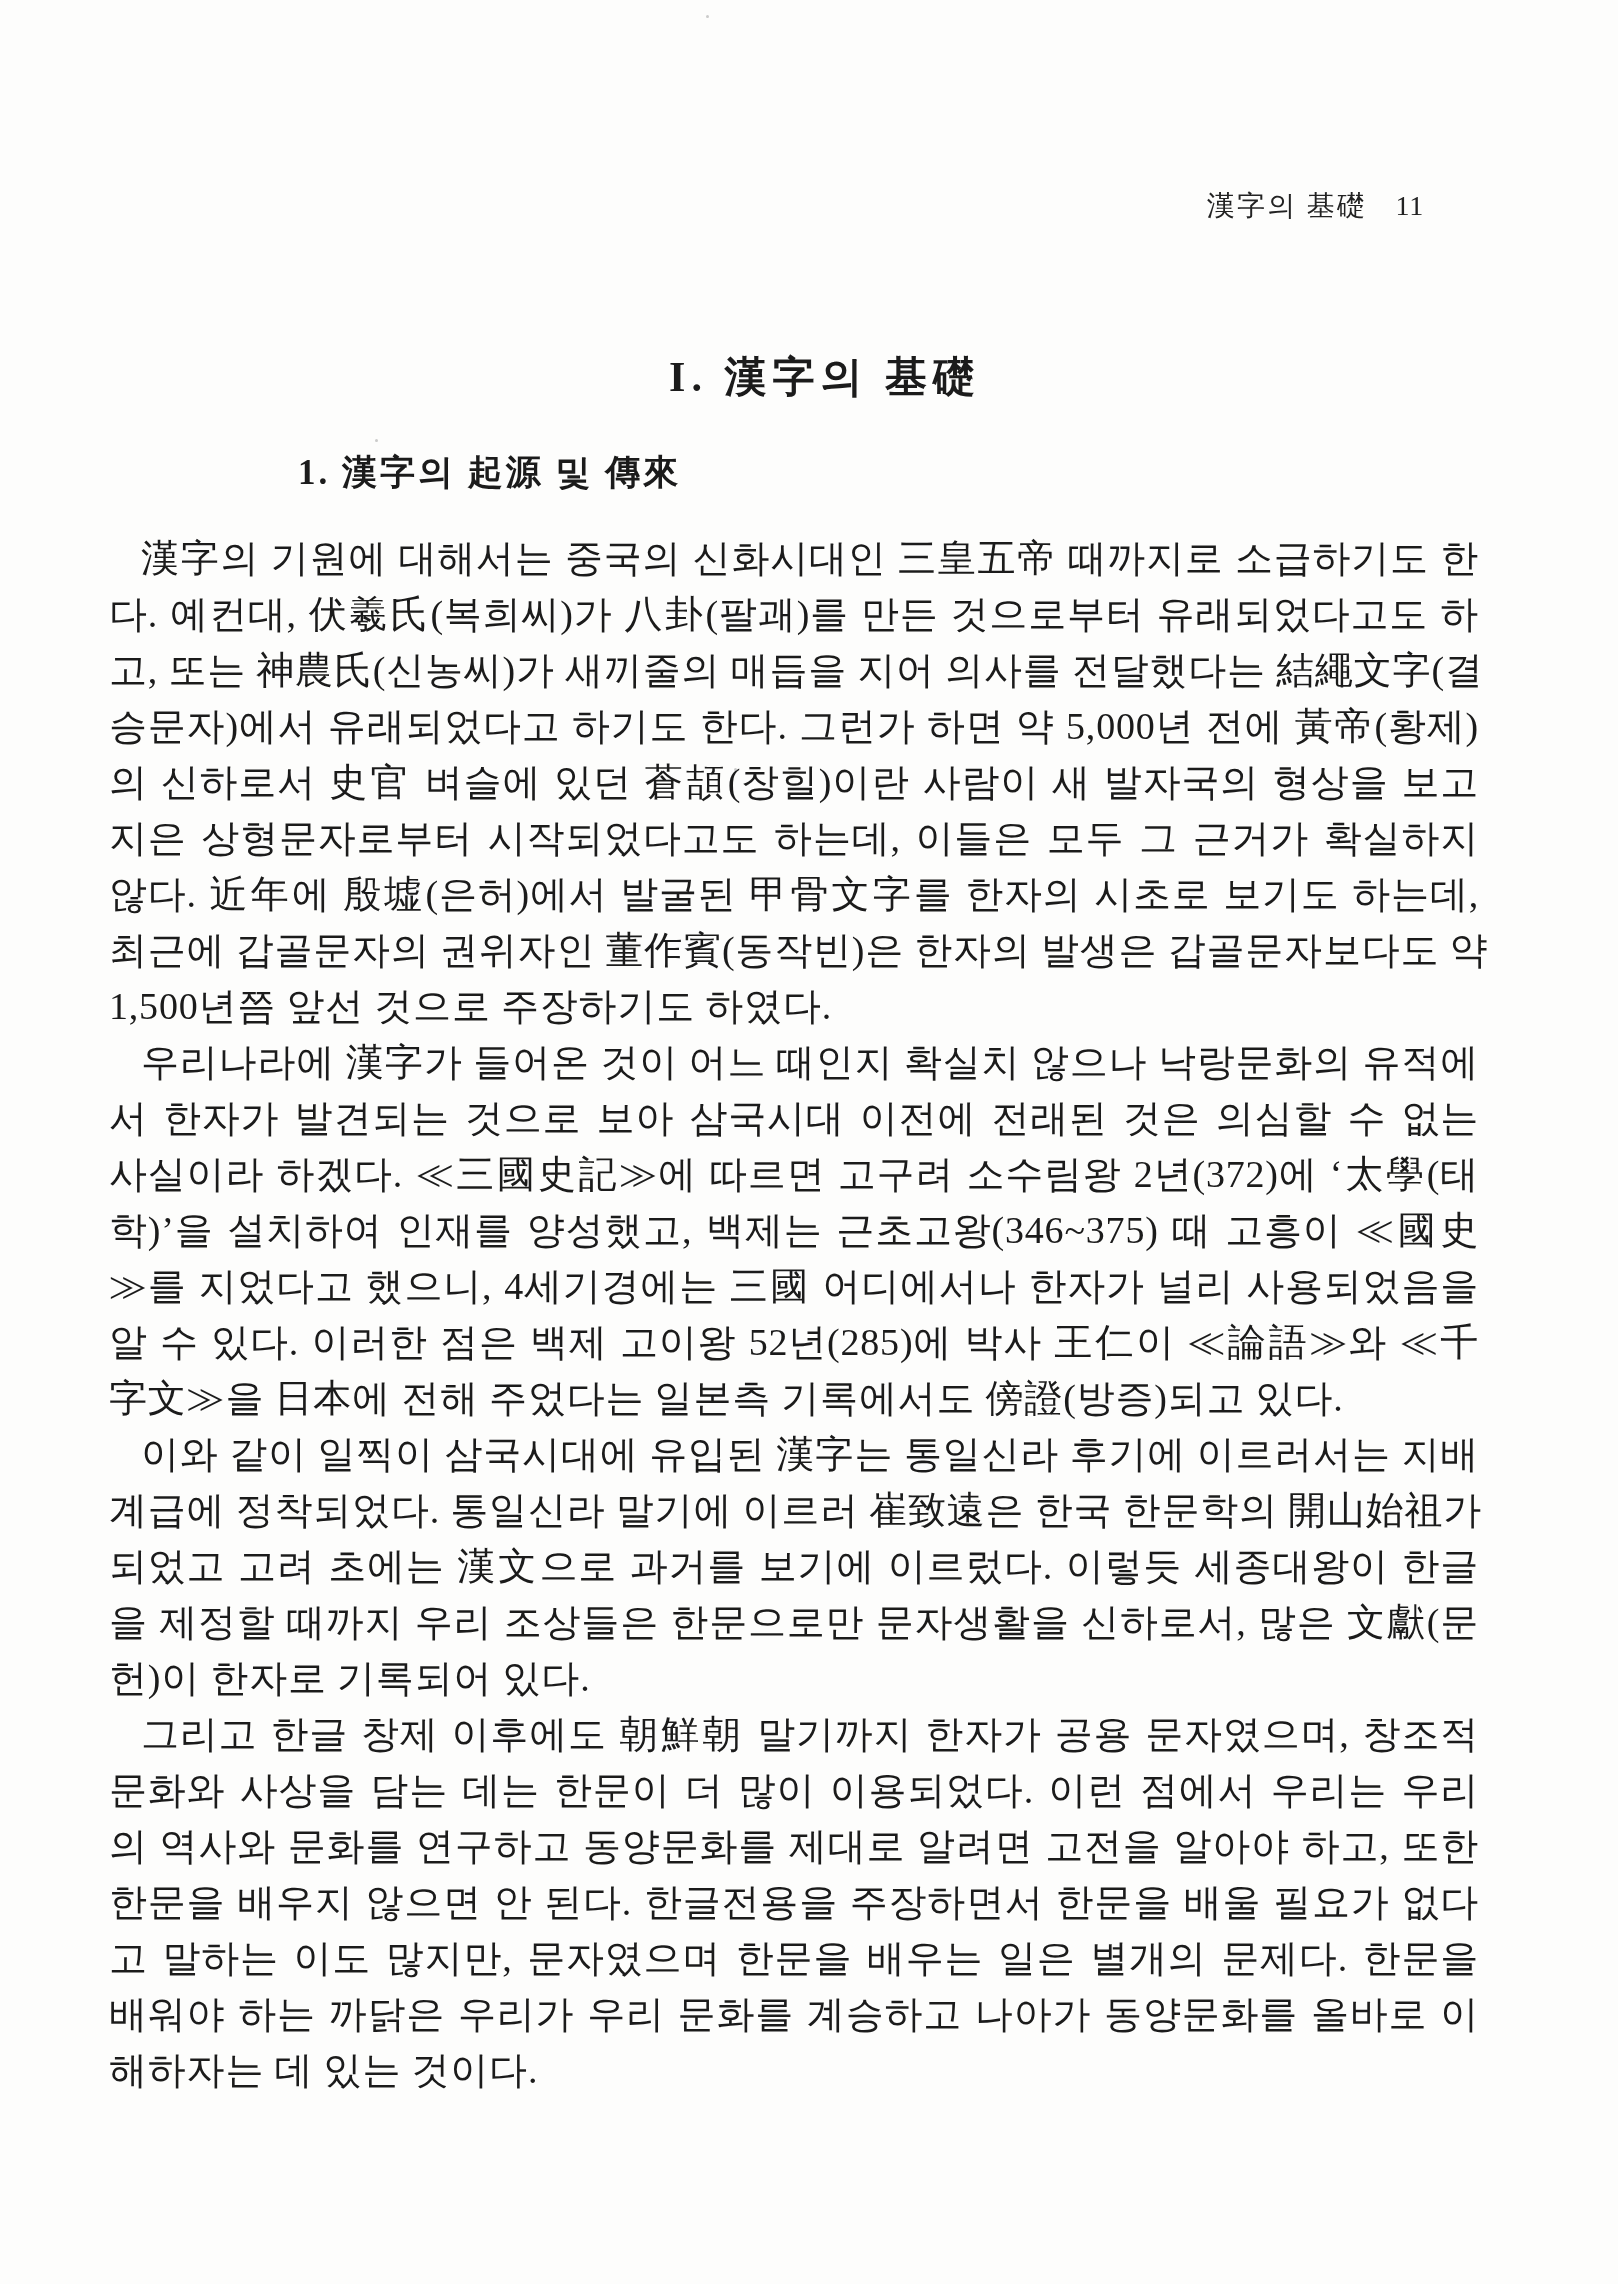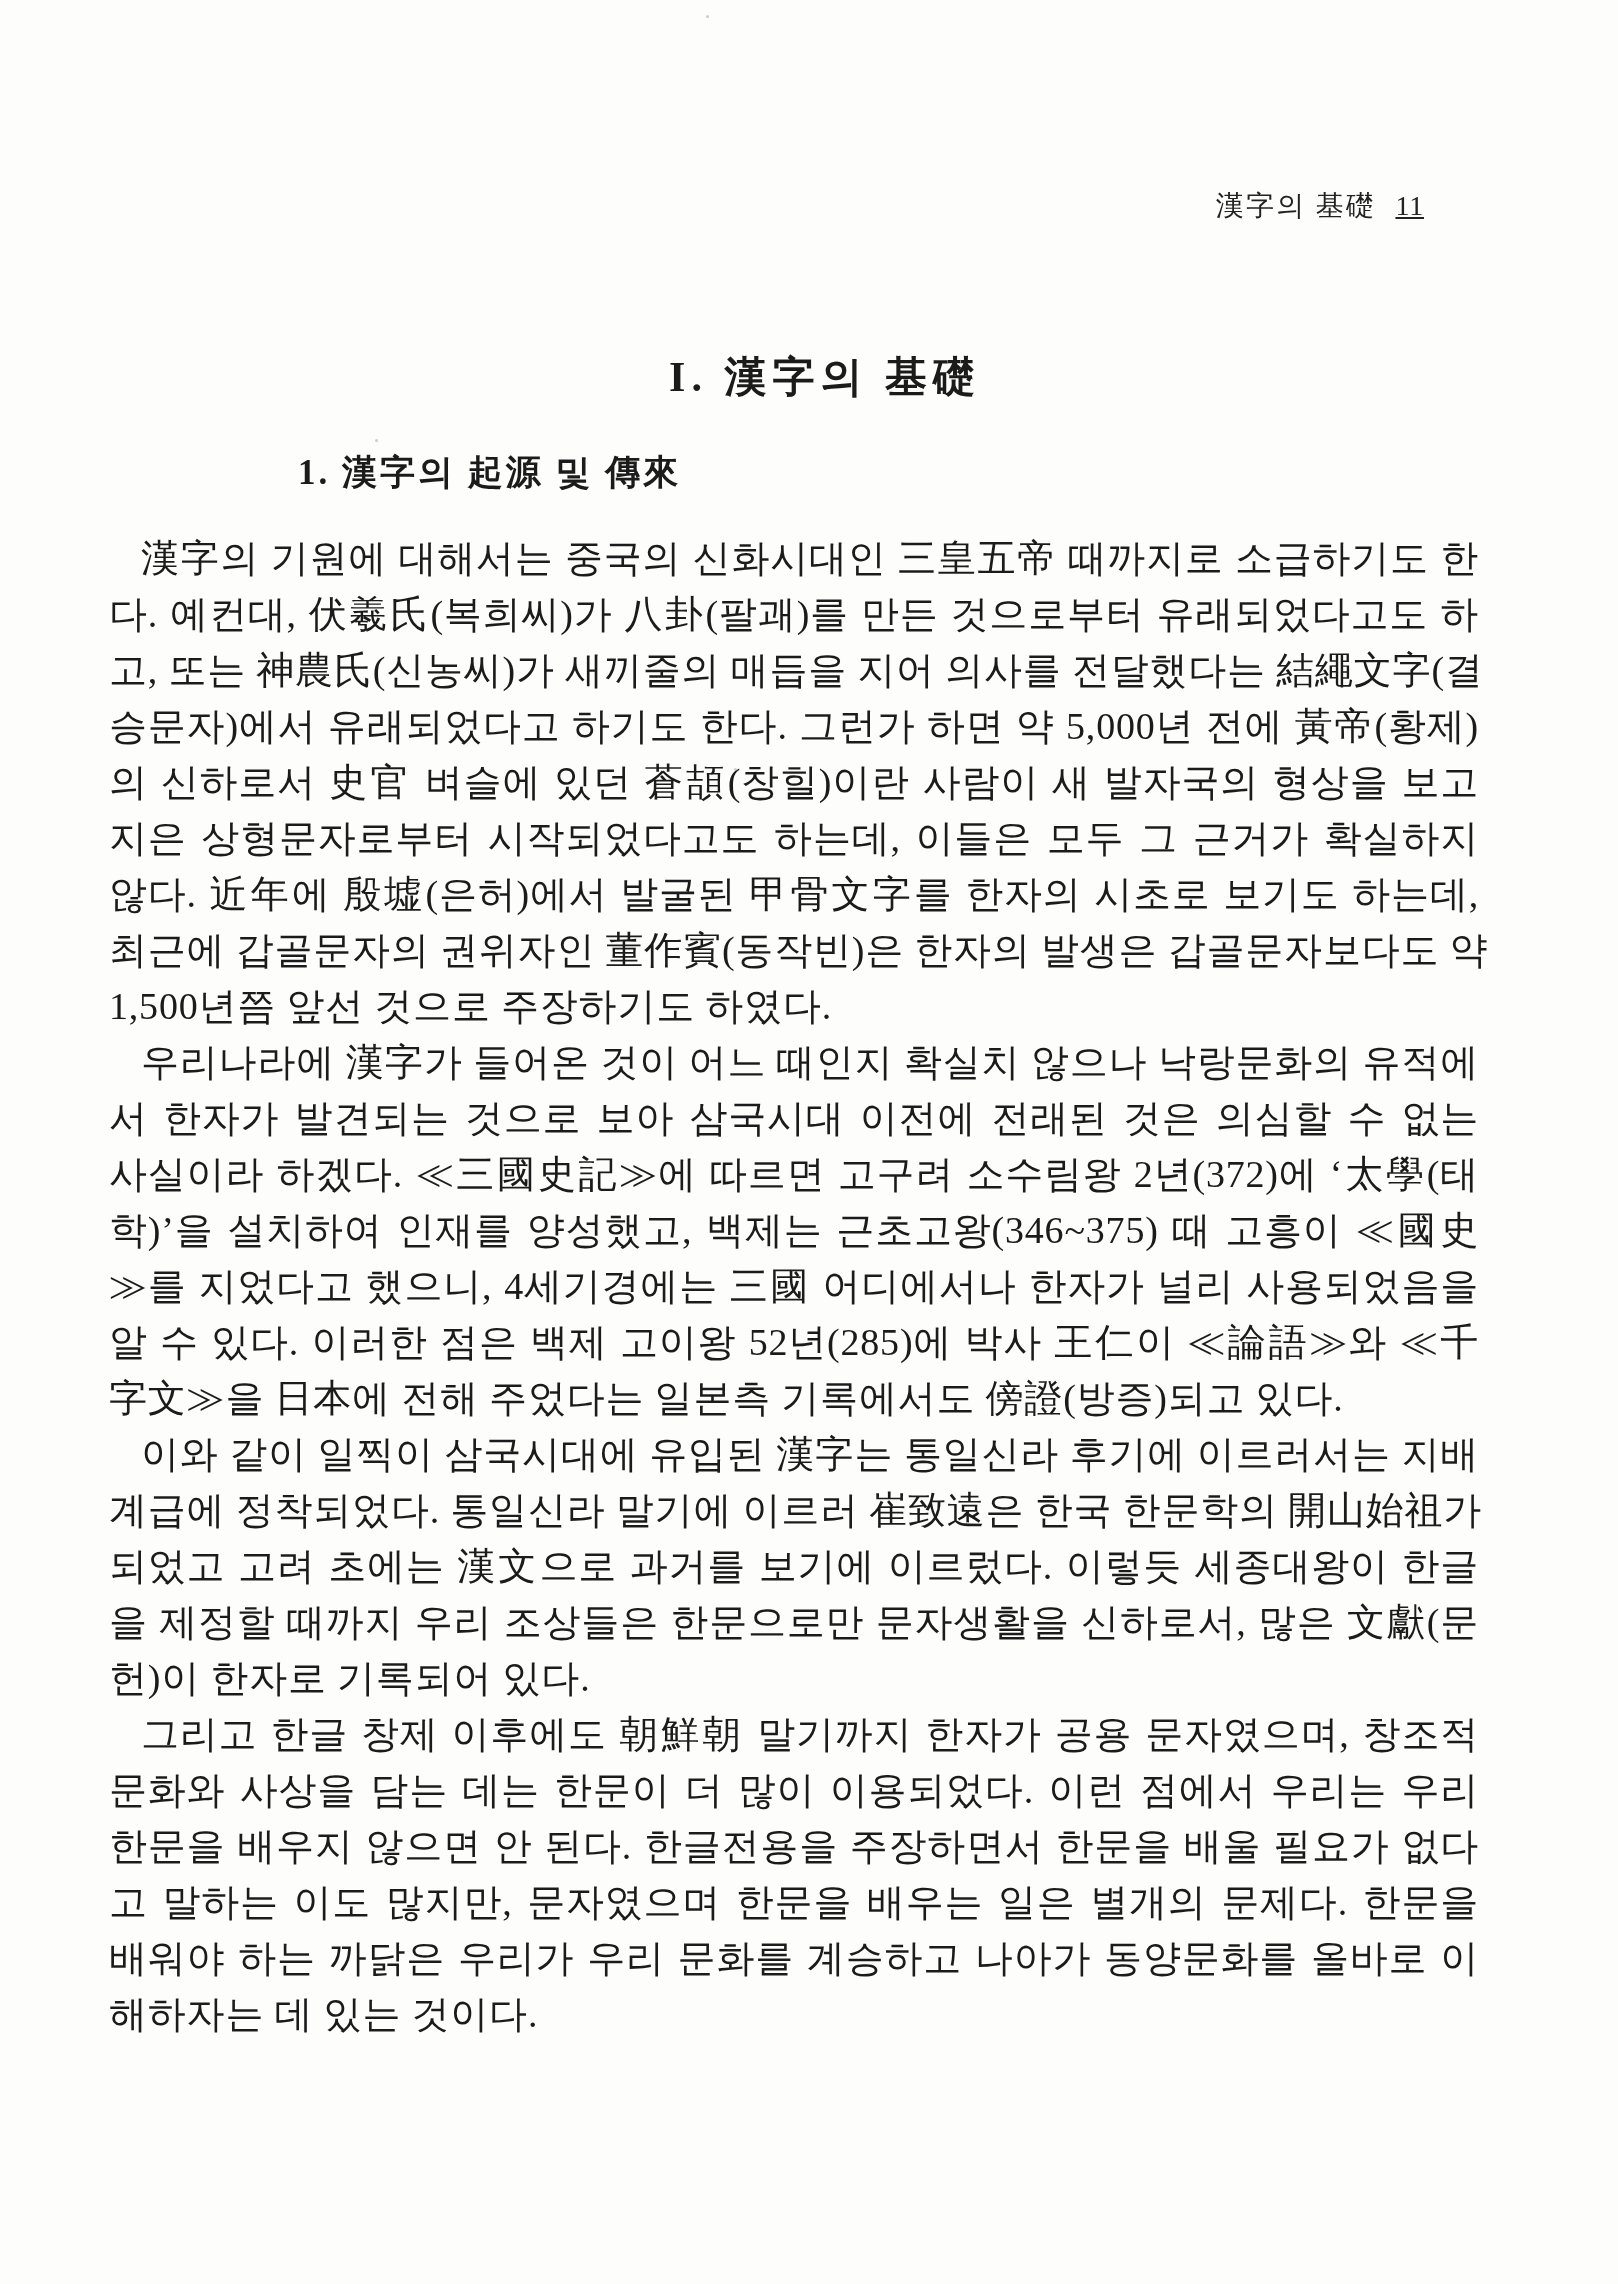--- a/index.html
+++ b/index.html
@@ -19,23 +19,22 @@
   .running-header {
     position: absolute;
     top: 187px;
     right: 194px;
     font-size: 28px;
     letter-spacing: 2.3px;
     white-space: nowrap;
     color: #222;
   }
   .running-header .pageno {
-    margin-left: 19px;
+    margin-left: 28px;
     letter-spacing: 0.8px;
-    text-decoration: underline;
   }
   .chapter-title {
     position: absolute;
     top: 333px;
     left: 0;
     width: 100%;
     text-align: center;
     font-size: 42px;
     font-weight: bold;
     letter-spacing: 6px;
@@ -122,20 +121,21 @@
       <div class="paragraph">
         <div class="line line--first">이와 같이 일찍이 삼국시대에 유입된 漢字는 통일신라 후기에 이르러서는 지배</div>
         <div class="line">계급에 정착되었다. 통일신라 말기에 이르러 崔致遠은 한국 한문학의 開山始祖가</div>
         <div class="line">되었고 고려 초에는 漢文으로 과거를 보기에 이르렀다. 이렇듯 세종대왕이 한글</div>
         <div class="line">을 제정할 때까지 우리 조상들은 한문으로만 문자생활을 신하로서, 많은 文獻(문</div>
         <div class="line line--end">헌)이 한자로 기록되어 있다.</div>
       </div>
       <div class="paragraph">
         <div class="line line--first">그리고 한글 창제 이후에도 朝鮮朝 말기까지 한자가 공용 문자였으며, 창조적</div>
         <div class="line">문화와 사상을 담는 데는 한문이 더 많이 이용되었다. 이런 점에서 우리는 우리</div>
+        <div class="line">의 역사와 문화를 연구하고 동양문화를 제대로 알려면 고전을 알아야 하고, 또한</div>
         <div class="line">한문을 배우지 않으면 안 된다. 한글전용을 주장하면서 한문을 배울 필요가 없다</div>
         <div class="line">고 말하는 이도 많지만, 문자였으며 한문을 배우는 일은 별개의 문제다. 한문을</div>
         <div class="line">배워야 하는 까닭은 우리가 우리 문화를 계승하고 나아가 동양문화를 올바로 이</div>
         <div class="line line--end">해하자는 데 있는 것이다.</div>
       </div>
     </div>
 
   <div class="speck" style="left:706px; top:15px;"></div>
   <div class="speck" style="left:375px; top:439px;"></div>
   <div class="speck" style="left:734px; top:768px;"></div>

